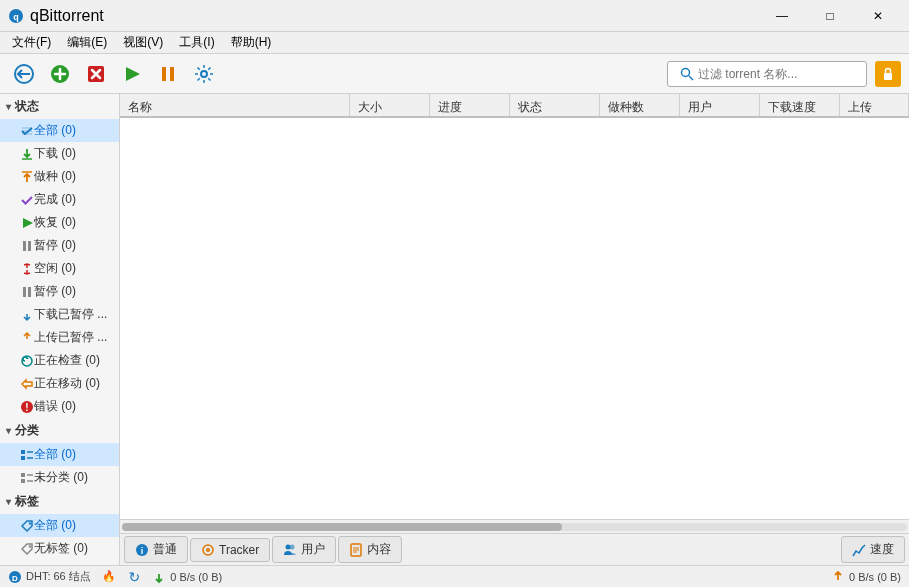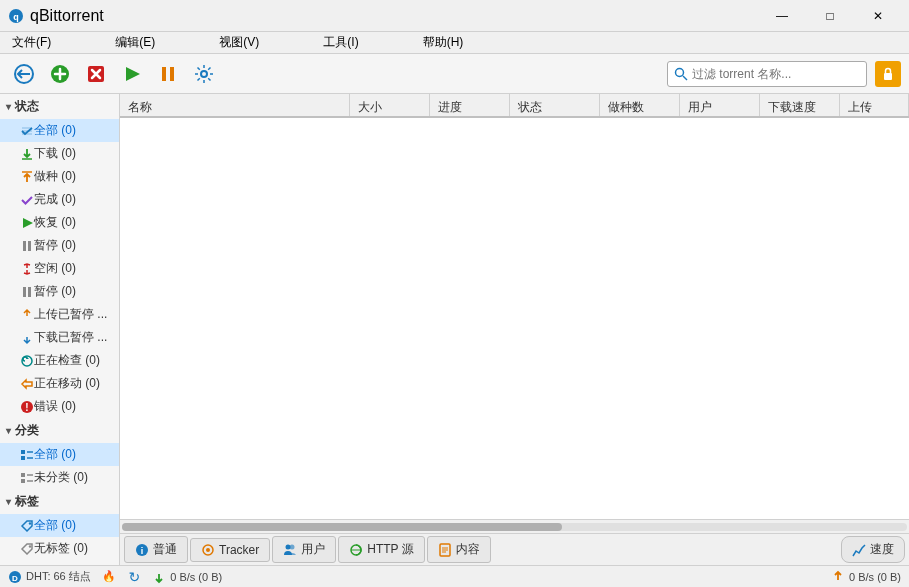--- a/index.html
+++ b/index.html
@@ -57,21 +57,20 @@
 
     
     .menu-bar {
       background: #f0f0f0;
       height: 22px;
       display: flex;
       align-items: center;
       padding: 0 4px;
       border-bottom: 1px solid #d0d0d0;
       flex-shrink: 0;
-      gap: 48px;
     }
     .menu-item {
       padding: 2px 8px;
       cursor: pointer;
       color: #000;
       font-size: 12px;
     }
 
     
     .toolbar {
@@ -95,21 +94,21 @@
       justify-content: center;
       border-radius: 3px;
     }
     .toolbar-spacer { flex: 1; }
     .search-container {
       display: flex;
       align-items: center;
       background: #fff;
       border: 1px solid #aaa;
       border-radius: 3px;
-      padding: 2px 6px;
+      padding: 2px 12px;
       width: 200px;
       height: 26px;
     }
     .search-input {
       border: none;
       outline: none;
       font-size: 12px;
       width: 160px;
       font-family: 'Microsoft YaHei', sans-serif;
       color: #999;
@@ -274,21 +273,21 @@
       align-items: center;
       justify-content: center;
     }
     .speed-btn {
       margin-left: auto;
       display: flex;
       align-items: center;
       gap: 4px;
       padding: 4px 10px;
       border: 1px solid #c0c0c0;
-      border-radius: 8px;
+      border-radius: 3px;
       background: #e8e8e8;
       cursor: pointer;
       font-size: 12px;
       color: #333;
     }
 
     
     .status-bar {
       height: 22px;
       background: #f0f0f0;
@@ -489,35 +488,35 @@
       <span class="sidebar-icon icon-gray">
         <svg width="14" height="14" viewBox="0 0 14 14">
             <rect x="3" y="2" width="3" height="10" fill="#888"></rect>
             <rect x="8" y="2" width="3" height="10" fill="#888"></rect>
           </svg>
       </span>
       <span>暂停 (0)</span>
     </div>
 
     <div class="sidebar-item">
+      <span class="sidebar-icon icon-blue">
+        <svg width="14" height="14" viewBox="0 0 14 14">
+            <path d="M7 12 L7 6 M4 9 L7 12 L10 9" fill="none" stroke="#1a7abf" stroke-width="1.5"></path>
+          </svg>
+      </span>
+      <span style="overflow:hidden;text-overflow:ellipsis;">下载已暂停 ...</span>
+    </div>
+
+    <div class="sidebar-item">
       <span class="sidebar-icon icon-orange">
         <svg width="14" height="14" viewBox="0 0 14 14">
             <path d="M7 2 L7 8 M4 5 L7 2 L10 5" fill="none" stroke="#e07800" stroke-width="1.5"></path>
           </svg>
       </span>
       <span style="overflow:hidden;text-overflow:ellipsis;">上传已暂停 ...</span>
-    </div>
-
-    <div class="sidebar-item">
-      <span class="sidebar-icon icon-blue">
-        <svg width="14" height="14" viewBox="0 0 14 14">
-            <path d="M7 12 L7 6 M4 9 L7 12 L10 9" fill="none" stroke="#1a7abf" stroke-width="1.5"></path>
-          </svg>
-      </span>
-      <span style="overflow:hidden;text-overflow:ellipsis;">下载已暂停 ...</span>
     </div>
 
     <div class="sidebar-item">
       <span class="sidebar-icon icon-teal">
         <svg width="14" height="14" viewBox="0 0 14 14">
             <circle cx="7" cy="7" r="5" fill="none" stroke="#008888" stroke-width="1.5"></circle>
             <path d="M5 7 A2 2 0 1 1 7 5" fill="none" stroke="#008888" stroke-width="1.5"></path>
             <polygon points="7,3 9,5 7,5" fill="#008888"></polygon>
           </svg>
       </span>
@@ -663,30 +662,20 @@
               <circle cx="9" cy="4" r="2.5" fill="#1a7abf" opacity="0.6"></circle>
               <path d="M1 12 A4 4 0 0 1 9 12" fill="#1a7abf"></path>
               <path d="M6 12 A4 4 0 0 1 13 12" fill="#1a7abf" opacity="0.6"></path>
             </svg>
         </span>
         <span>用户</span>
       </div>
       <div class="bottom-tab">
         <span class="tab-icon">
           <svg width="14" height="14" viewBox="0 0 14 14">
-              <circle cx="7" cy="7" r="5" fill="none" stroke="#2a9d2a" stroke-width="1.5"></circle>
-              <path d="M7 2 A5 5 0 0 1 7 12" fill="none" stroke="#2a9d2a" stroke-width="1.5"></path>
-              <line x1="2" y1="7" x2="12" y2="7" stroke="#2a9d2a" stroke-width="1"></line>
-            </svg>
-        </span>
-        <span>HTTP 源</span>
-      </div>
-      <div class="bottom-tab">
-        <span class="tab-icon">
-          <svg width="14" height="14" viewBox="0 0 14 14">
               <rect x="2" y="1" width="10" height="12" rx="1" fill="none" stroke="#e07800" stroke-width="1.5"></rect>
               <line x1="4" y1="5" x2="10" y2="5" stroke="#e07800" stroke-width="1"></line>
               <line x1="4" y1="7" x2="10" y2="7" stroke="#e07800" stroke-width="1"></line>
               <line x1="4" y1="9" x2="8" y2="9" stroke="#e07800" stroke-width="1"></line>
             </svg>
         </span>
         <span>内容</span>
       </div>
 
       <div class="toolbar-spacer"></div>

